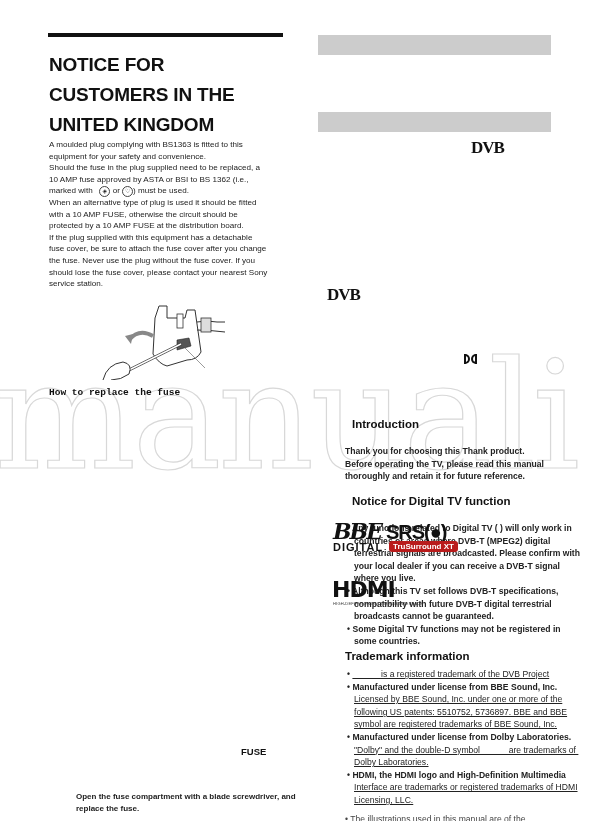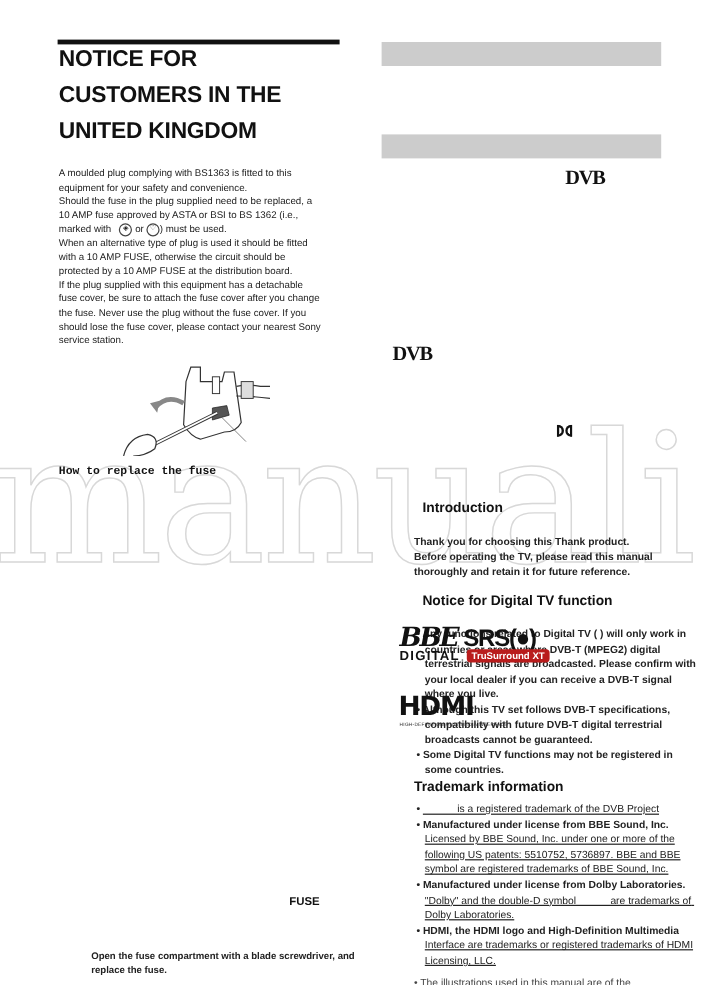--- a/index.html
+++ b/index.html
@@ -1,20 +1,20 @@
 <!DOCTYPE html>
 <html><head>
 <meta charset="utf-8">
 <style>
   html, body { margin:0; padding:0; }
   body { width:600px; height:821px; background:#ffffff; position:relative; overflow:hidden;
          font-family:"Liberation Sans", sans-serif; color:#111; }
   .abs { position:absolute; }
   .rule { left:48px; top:33px; width:235px; height:4px; background:#111; }
-  .title { left:49px; top:35px; width:260px; font-weight:bold; font-size:19px; line-height:30px; letter-spacing:-0.2px; }
+  .title { left:49px; top:50px; width:260px; font-weight:bold; font-size:19px; line-height:30px; letter-spacing:-0.2px; }
   .title div { white-space:nowrap; }
   .body-left { left:49px; top:139px; width:220px; font-size:8.1px; line-height:11.6px; color:#222; }
   .body-left p { margin:0; }
   .mark { display:inline-block; width:9px; height:9px; border:1px solid #444; border-radius:50%; vertical-align:middle; font-size:6px; line-height:9px; text-align:center; }
   .gray-bar { background:#cccccc; left:318px; width:233px; height:20px; }
   .dvb { font-weight:bold; font-size:17px; letter-spacing:-1px; font-family:Liberation Serif, serif; }
   .dolby { width:14px; height:10px; display:flex; gap:1px; }
   .dolby span { display:block; width:6px; height:10px; border:2px solid #111; box-sizing:border-box; }
   .dolby span:first-child { border-radius:0 5px 5px 0; }
   .dolby span:last-child { border-radius:5px 0 0 5px; }

